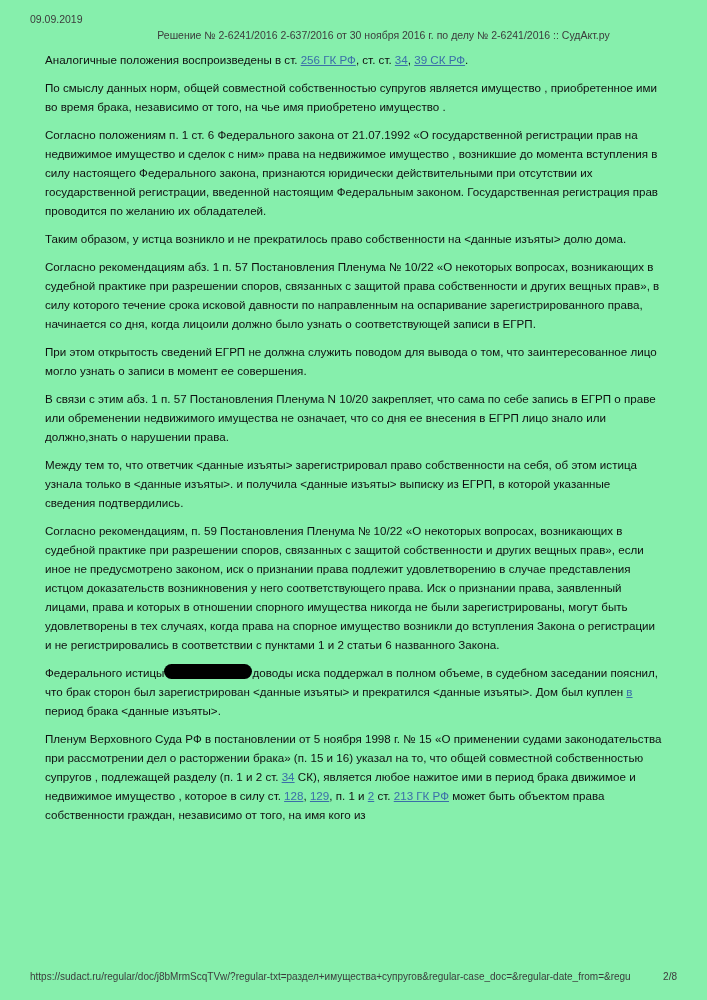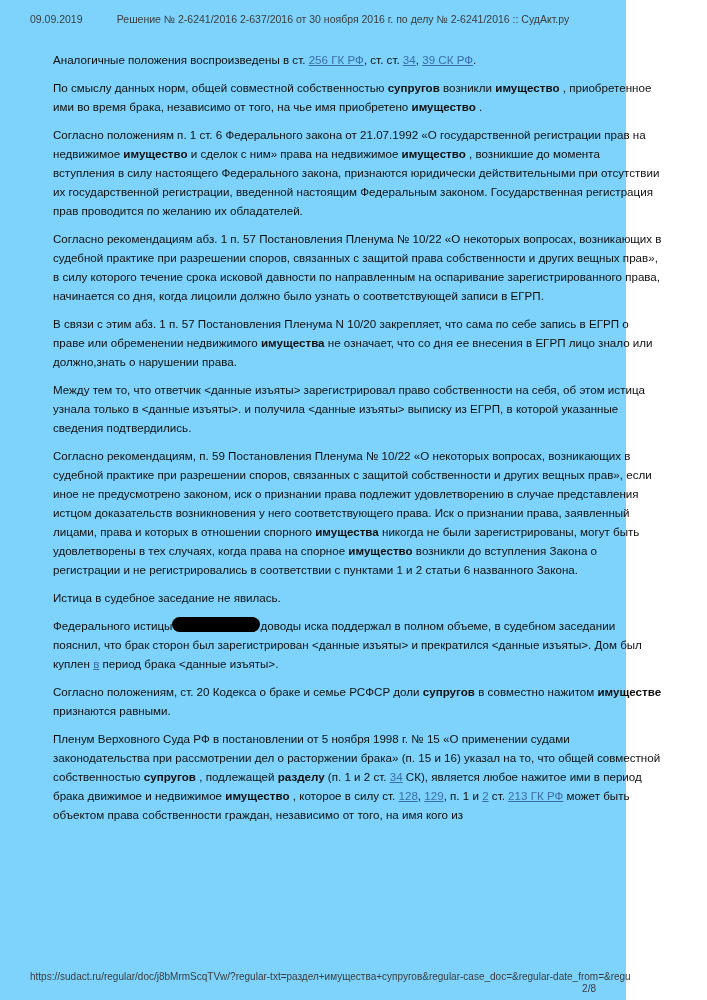--- a/index.html
+++ b/index.html
@@ -6,23 +6,23 @@
     margin: 0;
     padding: 0;
     background: #ffffff;
     width: 707px;
     height: 1000px;
     overflow: hidden;
     font-family: "Liberation Sans", "DejaVu Sans", sans-serif;
   }
   .page {
     position: relative;
-    width: 626px;
+    width: 707px;
     height: 1000px;
-    background: #7dd3fc;
+    background: #86efac;
     color: #0f0f0f;
   }
   .print-header {
     position: absolute;
     top: 13px;
     left: 0;
     right: 0;
     height: 14px;
     font-size: 10.5px;
     color: #3c3c3c;
@@ -30,45 +30,45 @@
   .print-header .date {
     position: absolute;
     left: 30px;
     top: 0;
     white-space: nowrap;
   }
   .print-header .doc-title {
     position: absolute;
     left: 90px;
     right: 30px;
-    top: 0;
+    top: 16px;
     text-align: center;
     white-space: nowrap;
   }
   .doc-body {
     position: absolute;
     top: 50px;
     left: 45px;
     width: 618px;
     font-size: 11.6px;
     line-height: 19px;
     color: #0f0f0f;
     text-align: left;
   }
   .para {
-    margin: 0 0 9px 8px;
+    margin: 0 0 9px 0;
     padding: 0;
   }
   .para a {
     color: var(--link-color, #3a6ea8);
     text-decoration: underline;
     cursor: pointer;
   }
   .para strong {
-    font-weight: bold;
+    font-weight: normal;
     color: #0f0f0f;
   }
   .redaction {
     display: inline-block;
     width: 88px;
     height: 15px;
     background: var(--redaction-color, #000000);
     border-radius: 8px;
     vertical-align: text-bottom;
   }
@@ -85,45 +85,45 @@
     position: absolute;
     left: 30px;
     top: 0;
     max-width: 600px;
     white-space: nowrap;
     overflow: hidden;
   }
   .print-footer .page-num {
     position: absolute;
     right: 30px;
-    top: 12px;
+    top: 0;
     white-space: nowrap;
   }
 </style>
 </head>
 <body>
 
 <div class="page">
 
   <div class="print-header">
     <span class="date">09.09.2019</span>
     <span class="doc-title">Решение № 2-6241/2016 2-637/2016 от 30 ноября 2016 г. по делу № 2-6241/2016 :: СудАкт.ру</span>
   </div>
 
   <div class="doc-body">
       <p class="para"><span>Аналогичные положения воспроизведены в ст. </span><a>256 ГК РФ</a><span>, ст. ст. </span><a>34</a><span>, </span><a>39 СК РФ</a><span>.</span></p>
-      <p class="para"><span>По смыслу данных норм, общей совместной собственностью </span><strong>супругов</strong><span> возникли </span><strong>имущество</strong><span> , приобретенное ими во время брака, независимо от того, на чье имя приобретено </span><strong>имущество</strong><span> .</span></p>
+      <p class="para"><span>По смыслу данных норм, общей совместной собственностью </span><strong>супругов</strong><span> является </span><strong>имущество</strong><span> , приобретенное ими во время брака, независимо от того, на чье имя приобретено </span><strong>имущество</strong><span> .</span></p>
       <p class="para"><span>Согласно положениям п. 1 ст. 6 Федерального закона от 21.07.1992 «О государственной регистрации прав на недвижимое </span><strong>имущество</strong><span> и сделок с ним» права на недвижимое </span><strong>имущество</strong><span> , возникшие до момента вступления в силу настоящего Федерального закона, признаются юридически действительными при отсутствии их государственной регистрации, введенной настоящим Федеральным законом. Государственная регистрация прав проводится по желанию их обладателей.</span></p>
+      <p class="para"><span>Таким образом, у истца возникло и не прекратилось право собственности на &lt;данные изъяты&gt; долю дома.</span></p>
       <p class="para"><span>Согласно рекомендациям абз. 1 п. 57 Постановления Пленума № 10/22 «О некоторых вопросах, возникающих в судебной практике при разрешении споров, связанных с защитой права собственности и других вещных прав», в силу которого течение срока исковой давности по направленным на оспаривание зарегистрированного права, начинается со дня, когда лицоили должно было узнать о соответствующей записи в ЕГРП.</span></p>
+      <p class="para"><span>При этом открытость сведений ЕГРП не должна служить поводом для вывода о том, что заинтересованное лицо могло узнать о записи в момент ее совершения.</span></p>
       <p class="para"><span>В связи с этим абз. 1 п. 57 Постановления Пленума N 10/20 закрепляет, что сама по себе запись в ЕГРП о праве или обременении недвижимого </span><strong>имущества</strong><span> не означает, что со дня ее внесения в ЕГРП лицо знало или должно,знать о нарушении права.</span></p>
       <p class="para"><span>Между тем то, что ответчик &lt;данные изъяты&gt; зарегистрировал право собственности на себя, об этом истица узнала только в &lt;данные изъяты&gt;. и получила &lt;данные изъяты&gt; выписку из ЕГРП, в которой указанные сведения подтвердились.</span></p>
       <p class="para"><span>Согласно рекомендациям, п. 59 Постановления Пленума № 10/22 «О некоторых вопросах, возникающих в судебной практике при разрешении споров, связанных с защитой собственности и других вещных прав», если иное не предусмотрено законом, иск о признании права подлежит удовлетворению в случае представления истцом доказательств возникновения у него соответствующего права. Иск о признании права, заявленный лицами, права и которых в отношении спорного </span><strong>имущества</strong><span> никогда не были зарегистрированы, могут быть удовлетворены в тех случаях, когда права на спорное </span><strong>имущество</strong><span> возникли до вступления Закона о регистрации и не регистрировались в соответствии с пунктами 1 и 2 статьи 6 названного Закона.</span></p>
-      <p class="para"><span>Истица в судебное заседание не явилась.</span></p>
       <p class="para"><span>Федерального истицы</span><span class="redaction"></span><span>доводы иска поддержал в полном объеме, в судебном заседании пояснил, что брак сторон был зарегистрирован &lt;данные изъяты&gt; и прекратился &lt;данные изъяты&gt;. Дом был куплен </span><a>в</a><span> период брака &lt;данные изъяты&gt;.</span></p>
-      <p class="para"><span>Согласно положениям, ст. 20 Кодекса о браке и семье РСФСР доли </span><strong>супругов</strong><span> в совместно нажитом </span><strong>имуществе</strong><span> признаются равными.</span></p>
       <p class="para"><span>Пленум Верховного Суда РФ в постановлении от 5 ноября 1998 г. № 15 «О применении судами законодательства при рассмотрении дел о расторжении брака» (п. 15 и 16) указал на то, что общей совместной собственностью </span><strong>супругов</strong><span> , подлежащей </span><strong>разделу</strong><span> (п. 1 и 2 ст. </span><a>34</a><span> СК), является любое нажитое ими в период брака движимое и недвижимое </span><strong>имущество</strong><span> , которое в силу ст. </span><a>128</a><span>, </span><a>129</a><span>, п. 1 и </span><a>2</a><span> ст. </span><a>213 ГК РФ</a><span> может быть объектом права собственности граждан, независимо от того, на имя кого из</span></p>
     </div>
 
   <div class="print-footer">
     <span class="url">https://sudact.ru/regular/doc/j8bMrmScqTVw/?regular-txt=раздел+имущества+супругов&amp;regular-case_doc=&amp;regular-date_from=&amp;regular-date_t…</span>
     <span class="page-num">2/8</span>
   </div>
 
 </div>
 

